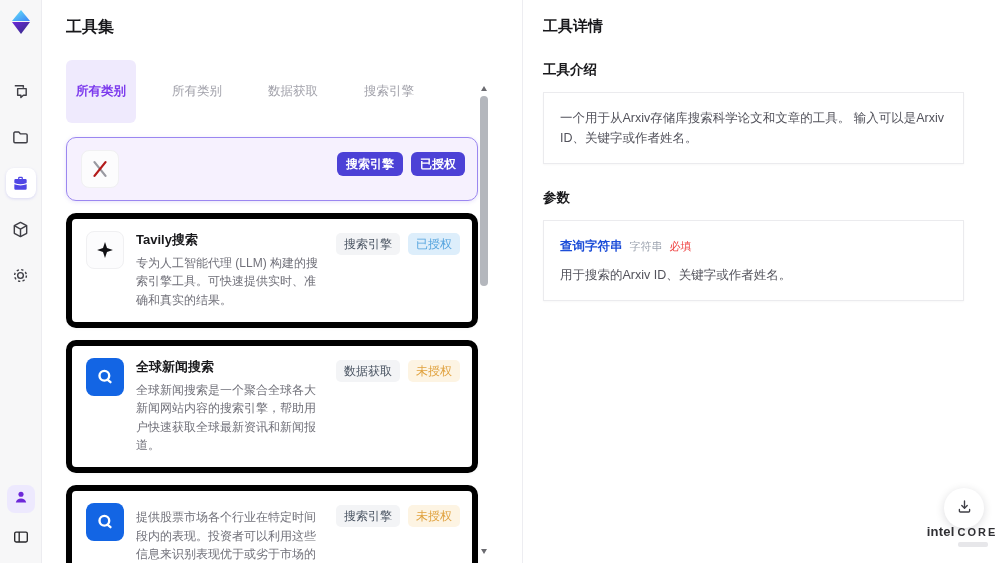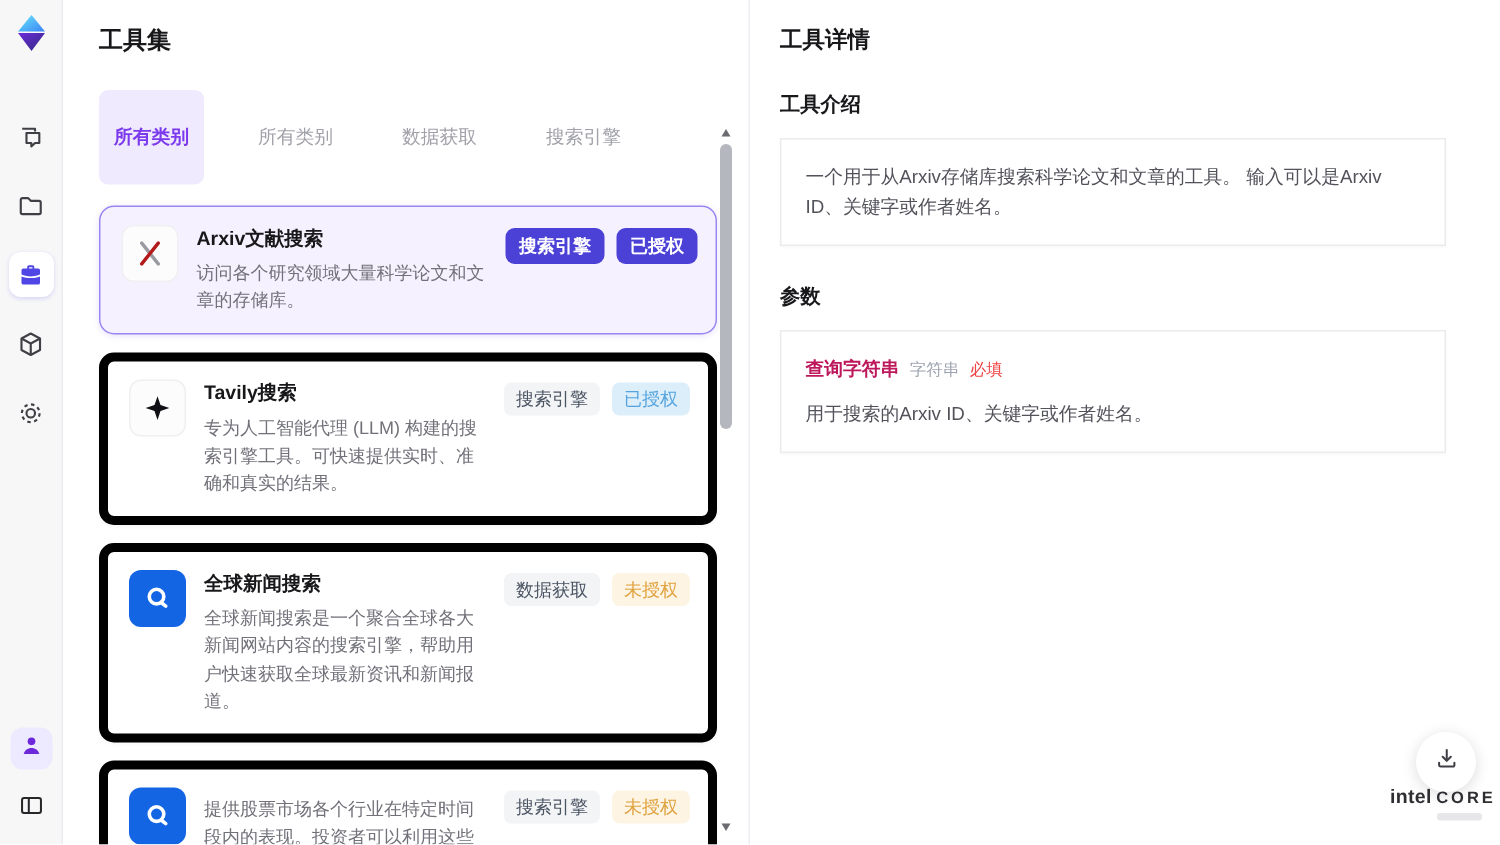--- a/index.html
+++ b/index.html
@@ -54,29 +54,29 @@
   
   .scrollbar { position:absolute; left:479px; top:84px; width:10px; height:472px; }
   .scroll-arrow { position:absolute; left:2px; width:0; height:0; border-left:3.5px solid transparent;
                   border-right:3.5px solid transparent; }
   .scroll-arrow.up { top:2px; border-bottom:5px solid #6b6b70; }
   .scroll-arrow.down { bottom:2px; border-top:5px solid #6b6b70; }
   .scroll-thumb { position:absolute; left:1px; top:12px; width:8px; height:190px;
                   background:#b4b7bd; border-radius:4px; }
 
   
-  .detail-panel { position:absolute; left:499px; top:0; right:0; height:100%;
+  .detail-panel { position:absolute; left:522px; top:0; right:0; height:100%;
                   border-left:1px solid #ededf1; padding:17px 36px 0 20px; background:#fff; }
   .detail-title { font-size:15px; font-weight:700; color:#18181b; }
   .section-heading { font-size:13.5px; font-weight:700; color:#18181b; margin-top:25px; }
   .detail-box { margin-top:13px; border:1px solid #ebebee; border-radius:0; background:#fff;
                 padding:15px 16px; font-size:12.5px; color:#52525b; line-height:1.6;
                 box-shadow:0 1px 2px rgba(17,17,26,.03); }
   .param-head { display:flex; align-items:baseline; gap:7px; }
-  .param-name { font-size:12.5px; font-weight:700; color:#be185d; }
+  .param-name { font-size:12.5px; font-weight:700; color:#1d4ed8; }
   .param-type { font-size:11px; color:#9ca3af; }
   .param-required { font-size:11px; color:#ef4444; }
   .param-desc { margin-top:9px; font-size:12.5px; color:#52525b; }
 
   
   .fab { position:absolute; left:944px; top:488px; width:40px; height:40px; border-radius:50%;
          background:#fff; box-shadow:0 2px 10px rgba(17,17,26,.14); display:flex;
          align-items:center; justify-content:center; cursor:pointer; color:#3f3f46; }
   .brand { position:absolute; left:924px; top:522px; width:76px; text-align:center;
            color:#2f2f33; white-space:nowrap; }
@@ -179,24 +179,20 @@
     </div>
 
     <div class="tool-list">
   <div class="tool-card selected">
     <div class="tool-icon icon-arxiv">
             <svg width="22" height="22" viewBox="0 0 24 24" fill="none" stroke-linecap="round">
               <path d="M6 4.5 18 19.5" stroke="#9a9aa2" stroke-width="2.5"></path>
               <path d="M18 4.5 6 19.5" stroke="#b31b1b" stroke-width="2.5"></path>
             </svg>
           </div>
-    <div class="tool-main">
-      <div class="tool-name">Arxiv文献搜索</div>
-      <div class="tool-desc">访问各个研究领域大量科学论文和文章的存储库。</div>
-    </div>
     <div class="tool-tags">
       <span class="tag cat filled">搜索引擎</span>
       <span class="tag auth filled">已授权</span>
     </div>
   </div>
 
   <div class="tool-card">
     <div class="tool-icon icon-tavily">
             <svg width="20" height="20" viewBox="0 0 24 24" fill="#101014">
               <path d="M12 2.5 14.4 9.6 21.5 12 14.4 14.4 12 21.5 9.6 14.4 2.5 12 9.6 9.6Z"></path>

